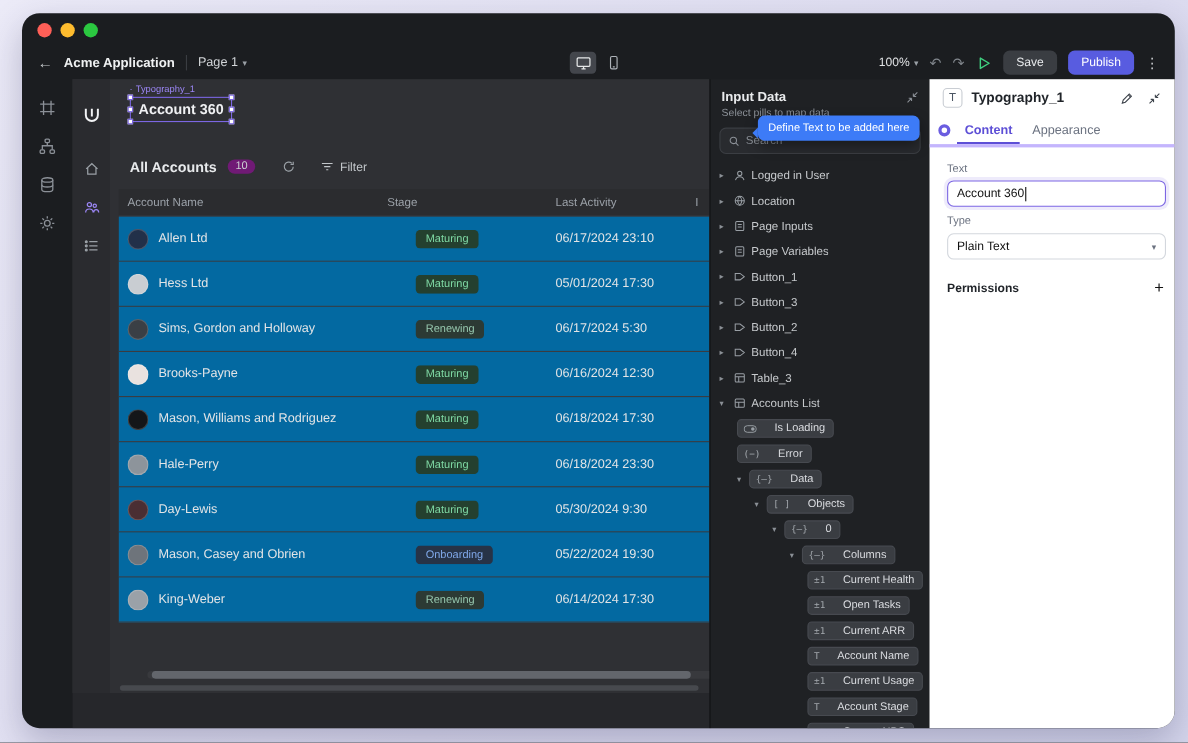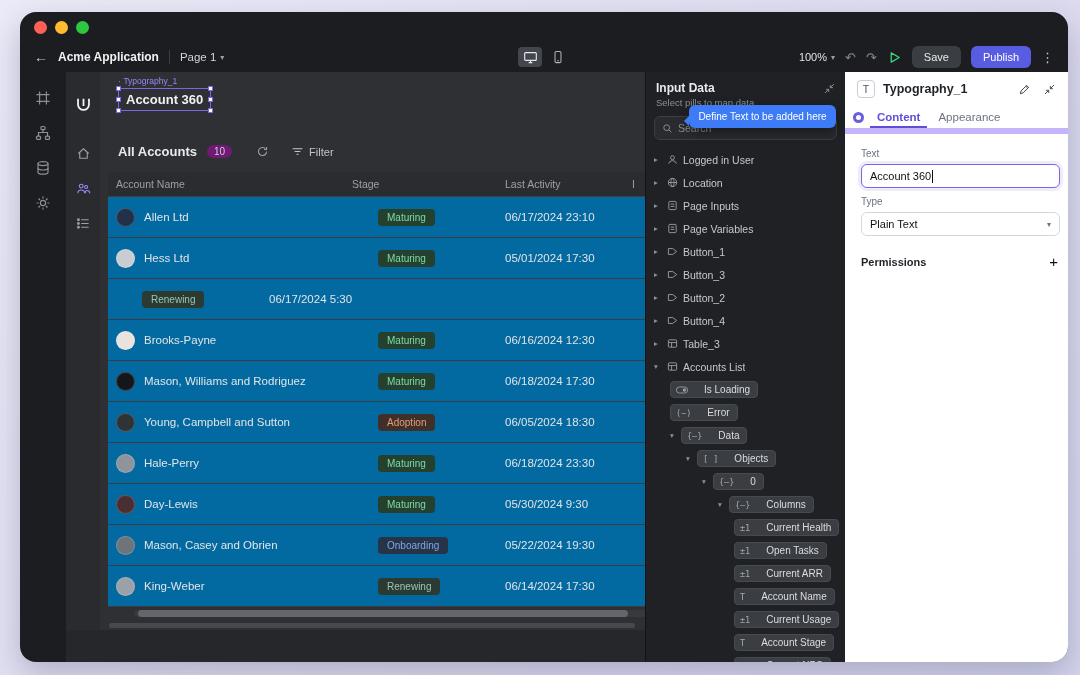--- a/index.html
+++ b/index.html
@@ -77,21 +77,21 @@
 .tlabel{overflow:hidden}
 .pill{display:inline-flex;align-items:center;gap:16px;background:#3a3d42;border:1px solid #474a50;border-radius:4px;padding:2px 7px 2px 5px;font-size:10px;color:#dadce0}
 .pill .ticon{width:auto;margin-right:0}
 .tg{font-style:normal;font-size:8.5px;color:#a3a8ad;font-family:"DejaVu Sans Mono",monospace}
 
 .inspector{flex:1;background:#fff;position:relative;color:#1f2328;overflow:hidden}
 .insp-head{display:flex;align-items:center;height:34px;padding:0 12px;gap:8px}
 .type-icon{width:18px;height:18px;border:1px solid #c9cdd3;border-radius:4px;display:flex;align-items:center;justify-content:center;font-size:10.5px;color:#4b5563;flex:none}
 .insp-title{font-size:12.5px;font-weight:bold;flex:1;overflow:hidden;white-space:nowrap}
 .hd-icon{color:#3d434b;cursor:pointer;display:flex;margin-left:4px}
-.tabs{display:flex;align-items:center;gap:4px;padding:0 8px;height:28px;border-bottom:6px solid #c4b5fd}
+.tabs{display:flex;align-items:center;gap:4px;padding:0 8px;height:28px;border-bottom:3px solid #c4b5fd}
 .bind-dot{width:11px;height:11px;border-radius:50%;border:3px solid #6b5de0;background:#fff;flex:none;margin-right:2px}
 .tab{font-size:11.5px;color:#6b7280;padding:0 7px;height:100%;display:flex;align-items:center;cursor:pointer}
 .tab.active{color:#5d4fd6;font-weight:bold;box-shadow:inset 0 -2px 0 #5d4fd6}
 .insp-body{padding:6px 8px 0 16px}
 .insp-body label{display:block;font-size:10px;color:#6b7280;margin:8px 0 5px}
 .text-input{height:24px;border:1.5px solid #7c66e3;border-radius:6px;display:flex;align-items:center;padding:0 8px;font-size:11px;color:#111;background:#fff;box-shadow:0 0 0 3px rgba(124,102,227,.13);cursor:text}
 .caret{width:1px;height:13px;background:#111;margin-left:1px}
 .select{height:24px;border:1px solid #d3d7dd;border-radius:6px;display:flex;align-items:center;justify-content:space-between;padding:0 8px;font-size:11px;color:#111;cursor:pointer}
 .sel-chev{color:#6b7280;font-size:8px}
 .perm-row{display:flex;align-items:center;justify-content:space-between;margin-top:18px;padding-right:2px}
@@ -272,20 +272,24 @@
                       <span class="avatar" style="background:#c9cdd2"></span>
                       <span>Hess Ltd</span>
                     </span>
                     <span class="tcell c1">
                       <span class="badge" style="background:#24402f;color:#7fd9a4">Maturing</span>
                     </span>
                     <span class="tcell c2">05/01/2024 17:30</span>
                     <span class="tcell c3"></span>
                   </div>
                   <div class="trow">
+                    <span class="tcell c0">
+                      <span class="avatar" style="background:#3a3f45"></span>
+                      <span>Sims, Gordon and Holloway</span>
+                    </span>
                     <span class="tcell c1">
                       <span class="badge" style="background:#2c3a34;color:#96c7ae">Renewing</span>
                     </span>
                     <span class="tcell c2">06/17/2024 5:30</span>
                     <span class="tcell c3"></span>
                   </div>
                   <div class="trow">
                     <span class="tcell c0">
                       <span class="avatar" style="background:#e9e2df"></span>
                       <span>Brooks-Payne</span>
@@ -298,31 +302,20 @@
                   </div>
                   <div class="trow">
                     <span class="tcell c0">
                       <span class="avatar" style="background:#141619"></span>
                       <span>Mason, Williams and Rodriguez</span>
                     </span>
                     <span class="tcell c1">
                       <span class="badge" style="background:#24402f;color:#7fd9a4">Maturing</span>
                     </span>
                     <span class="tcell c2">06/18/2024 17:30</span>
-                    <span class="tcell c3"></span>
-                  </div>
-                  <div class="trow">
-                    <span class="tcell c0">
-                      <span class="avatar" style="background:#2e3338"></span>
-                      <span>Young, Campbell and Sutton</span>
-                    </span>
-                    <span class="tcell c1">
-                      <span class="badge" style="background:#40302a;color:#e59b76">Adoption</span>
-                    </span>
-                    <span class="tcell c2">06/05/2024 18:30</span>
                     <span class="tcell c3"></span>
                   </div>
                   <div class="trow">
                     <span class="tcell c0">
                       <span class="avatar" style="background:#8d949b"></span>
                       <span>Hale-Perry</span>
                     </span>
                     <span class="tcell c1">
                       <span class="badge" style="background:#24402f;color:#7fd9a4">Maturing</span>
                     </span>

